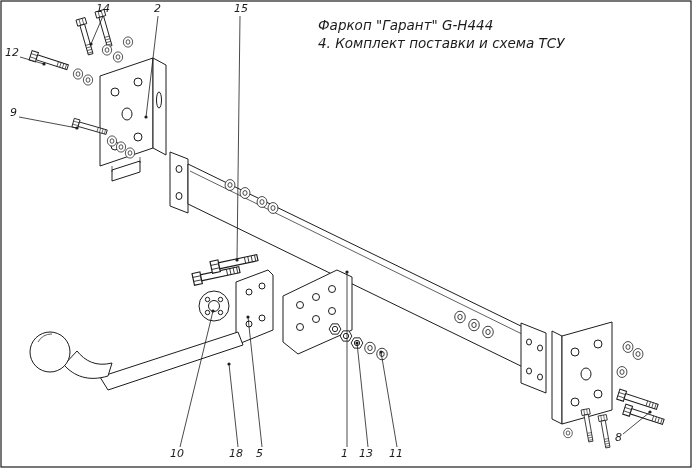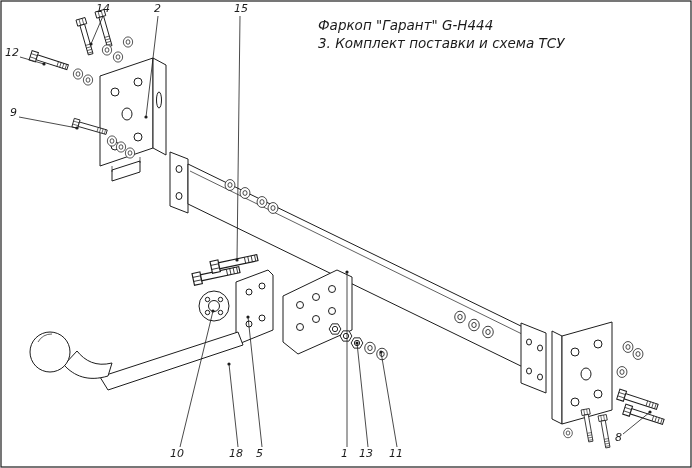--- a/index.html
+++ b/index.html
@@ -17,21 +17,21 @@
   .thin{stroke:#1d1d1d;stroke-width:0.7;fill:none;}
   .dot{fill:#1d1d1d;stroke:none;}
 </style>
 </head>
 <body>
 
 <div class="page">
 
   <div class="title">
     <div>Фаркоп "Гарант" G-H444</div>
-    <div>3. Комплект поставки и схема ТСУ</div>
+    <div>4. Комплект поставки и схема ТСУ</div>
   </div>
 
   <svg width="692" height="468" viewBox="0 0 692 468">
     <defs>
       <g id="bolt">
         <rect x="-6" y="-5.2" width="7" height="10.4" class="pt"></rect>
         <line x1="-6" y1="-1.8" x2="1" y2="-1.8" class="thin"></line>
         <line x1="-6" y1="1.8" x2="1" y2="1.8" class="thin"></line>
         <rect x="1" y="-2.7" width="34" height="5.4" class="pt"></rect>
         <line x1="24" y1="-2.7" x2="24" y2="2.7" class="thin"></line>

